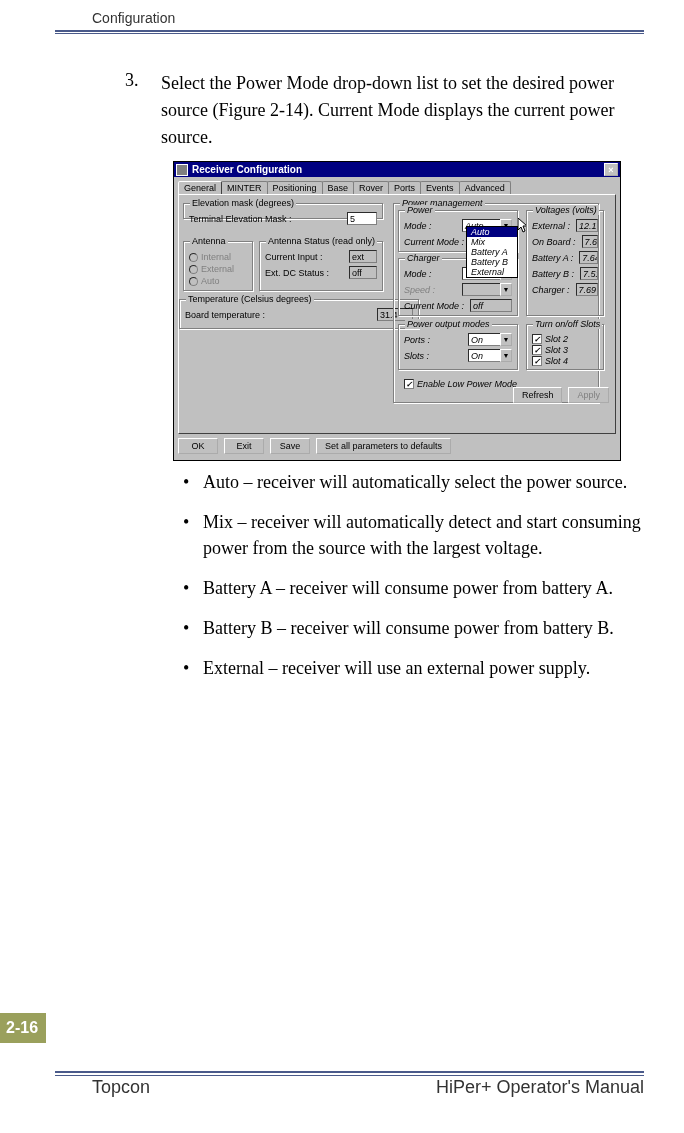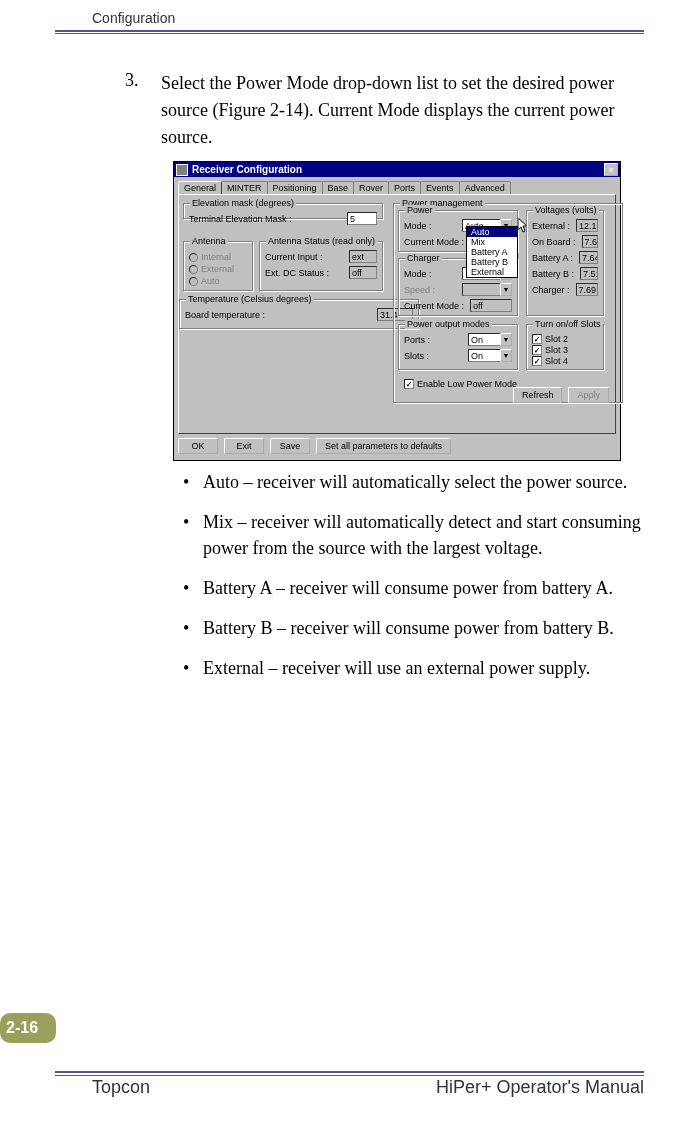--- a/index.html
+++ b/index.html
@@ -193,22 +193,21 @@
 
   .page-num {
     position: absolute;
     left: 0;
     bottom: 90px;
     background: #9aa05c;
     color: #fff;
     font-family: Arial, Helvetica, sans-serif;
     font-weight: bold;
     font-size: 16px;
-    padding: 6px 18px 6px 6px;
-    border-radius: 10px;
+    padding: 6px 8px 6px 6px;
   }
   .rule-bottom {
     position: absolute;
     bottom: 60px;
     left: 55px; right: 40px;
     border-top: 2px solid #4a5a8a;
   }
   .rule-bottom-thin {
     position: absolute;
     bottom: 57px;
@@ -307,21 +306,21 @@
 
         <div class="grp" style="left:0; top:104px; width:240px; height:30px;">
           <span class="gt">Temperature (Celsius degrees)</span>
           <div class="row">
               <span class="lbl">Board temperature :</span>
               <span style="flex:1"></span>
               <span class="inp ro" style="width:36px;">31.4</span>
             </div>
         </div>
 
-        <div class="grp" style="left:214px; top:8px; width:230px; height:200px;">
+        <div class="grp" style="left:214px; top:8px; width:206px; height:200px;font-style:italic;">
           <span class="gt">Power management</span>
 
           <div class="grp" style="left:4px; top:6px; width:120px; height:42px;">
             <span class="gt">Power</span>
             <div class="row">
                 <span class="lbl">Mode :</span>
                 <span style="flex:1"></span>
               <span class="sel">
                   <span class="inp" style="width:38px;">Auto</span>
                   <span class="selbtn">▼</span>

